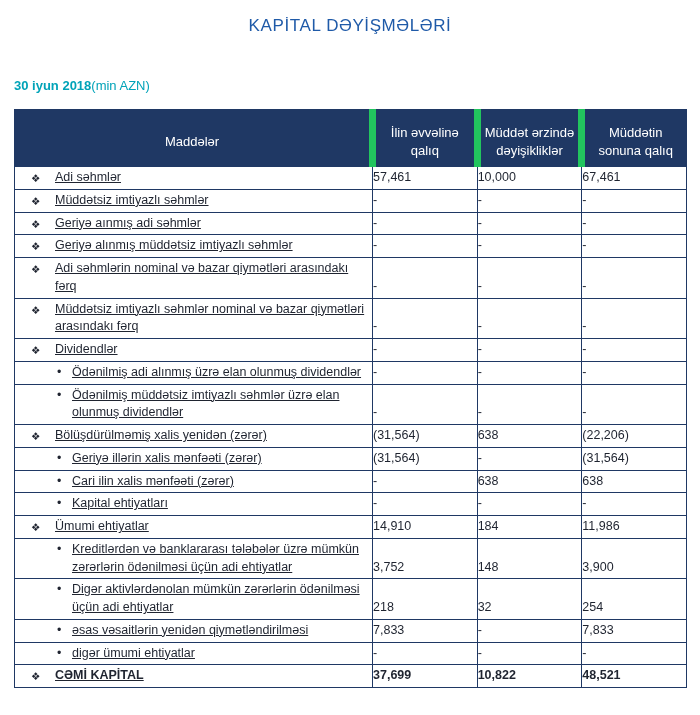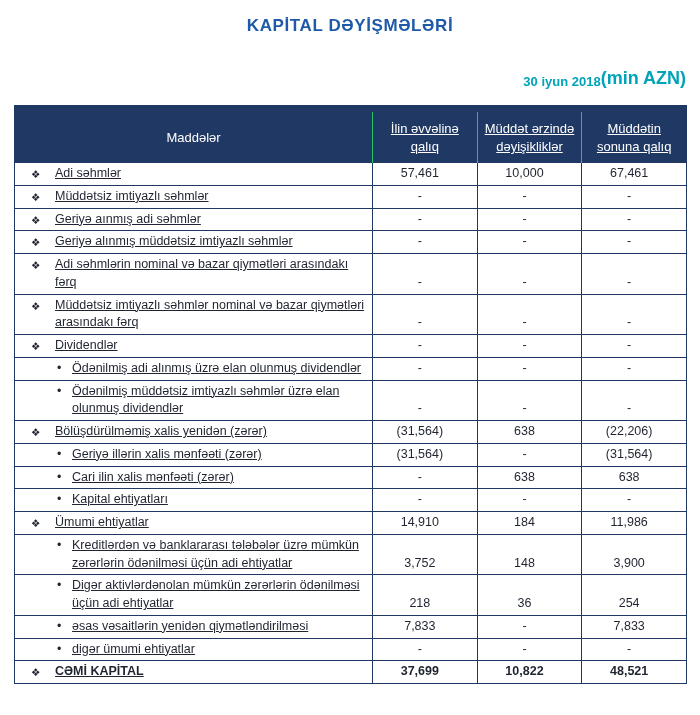--- a/index.html
+++ b/index.html
@@ -14,40 +14,40 @@
     width:700px;
     min-height:715px;
     font-family:"Liberation Sans","DejaVu Sans",sans-serif;
     color:var(--text);
     padding:10px 14px 12px 14px;
   }
   .page-title{
     text-align:center;
     color:var(--title-blue);
     font-size:17px;
-    font-weight:bold;
+    font-weight:normal;
     letter-spacing:.6px;
     padding:6px 0 4px 0;
   }
   .meta-row{
     display:flex;
-    justify-content:flex-end;
+    justify-content:flex-start;
     align-items:flex-end;
-    margin-top:28px;
+    margin-top:38px;
     margin-bottom:16px;
   }
   .report-date{
     color:var(--teal);
     font-size:13px;
     font-weight:bold;
   }
   .unit-label{
     color:var(--teal);
-    font-size:18px;
-    font-weight:700;
+    font-size:13px;
+    font-weight:400;
   }
   table{
     width:672px;
     border-collapse:collapse;
     table-layout:fixed;
     border:1px solid var(--navy);
     border-top:7px solid var(--navy);
   }
   col.c-label{width:358px;}
   col.c-num{width:104.66px;}
@@ -55,35 +55,35 @@
     background:var(--navy);
     color:#ffffff;
     font-size:13px;
     font-weight:400;
     text-align:center;
     vertical-align:middle;
     padding:8px 4px 6px 4px;
     height:54px;
     line-height:1.35;
   }
-  thead th + th{border-left:1px solid #22c55e;text-decoration:underline;}
+  thead th + th{border-left:7px solid #22c55e;}
   tbody td{
     border:1px solid var(--navy);
     font-size:12.5px;
     line-height:1.42;
     padding:2px 6px 2px 0;
     vertical-align:bottom;
     background:#ffffff;
   }
   tbody td.label-cell{
     vertical-align:top;
     padding:2px 4px 2px 0;
   }
   tbody td.num{
-    text-align:center;
+    text-align:left;
     padding-right:10px;
     white-space:nowrap;
   }
   .lab{display:flex;align-items:flex-start;}
   .lab .txt{flex:1 1 auto;text-decoration:underline;}
   .lvl1{padding-left:16px;}
   .lvl1 .bullet{
     flex:0 0 auto;
     width:24px;
     font-size:10.5px;
@@ -305,21 +305,21 @@
     </tr>
 
     <tr>
       <td class="label-cell">
           <div class="lab lvl2">
             <span class="bullet">•</span>
             <span class="txt">Digər aktivlərdənolan mümkün zərərlərin ödənilməsi üçün adi ehtiyatlar</span>
           </div>
         </td>
       <td class="num">218</td>
-      <td class="num">36</td>
+      <td class="num">32</td>
       <td class="num">254</td>
     </tr>
 
     <tr>
       <td class="label-cell">
           <div class="lab lvl2">
             <span class="bullet">•</span>
             <span class="txt">əsas vəsaitlərin yenidən qiymətləndirilməsi</span>
           </div>
         </td>

